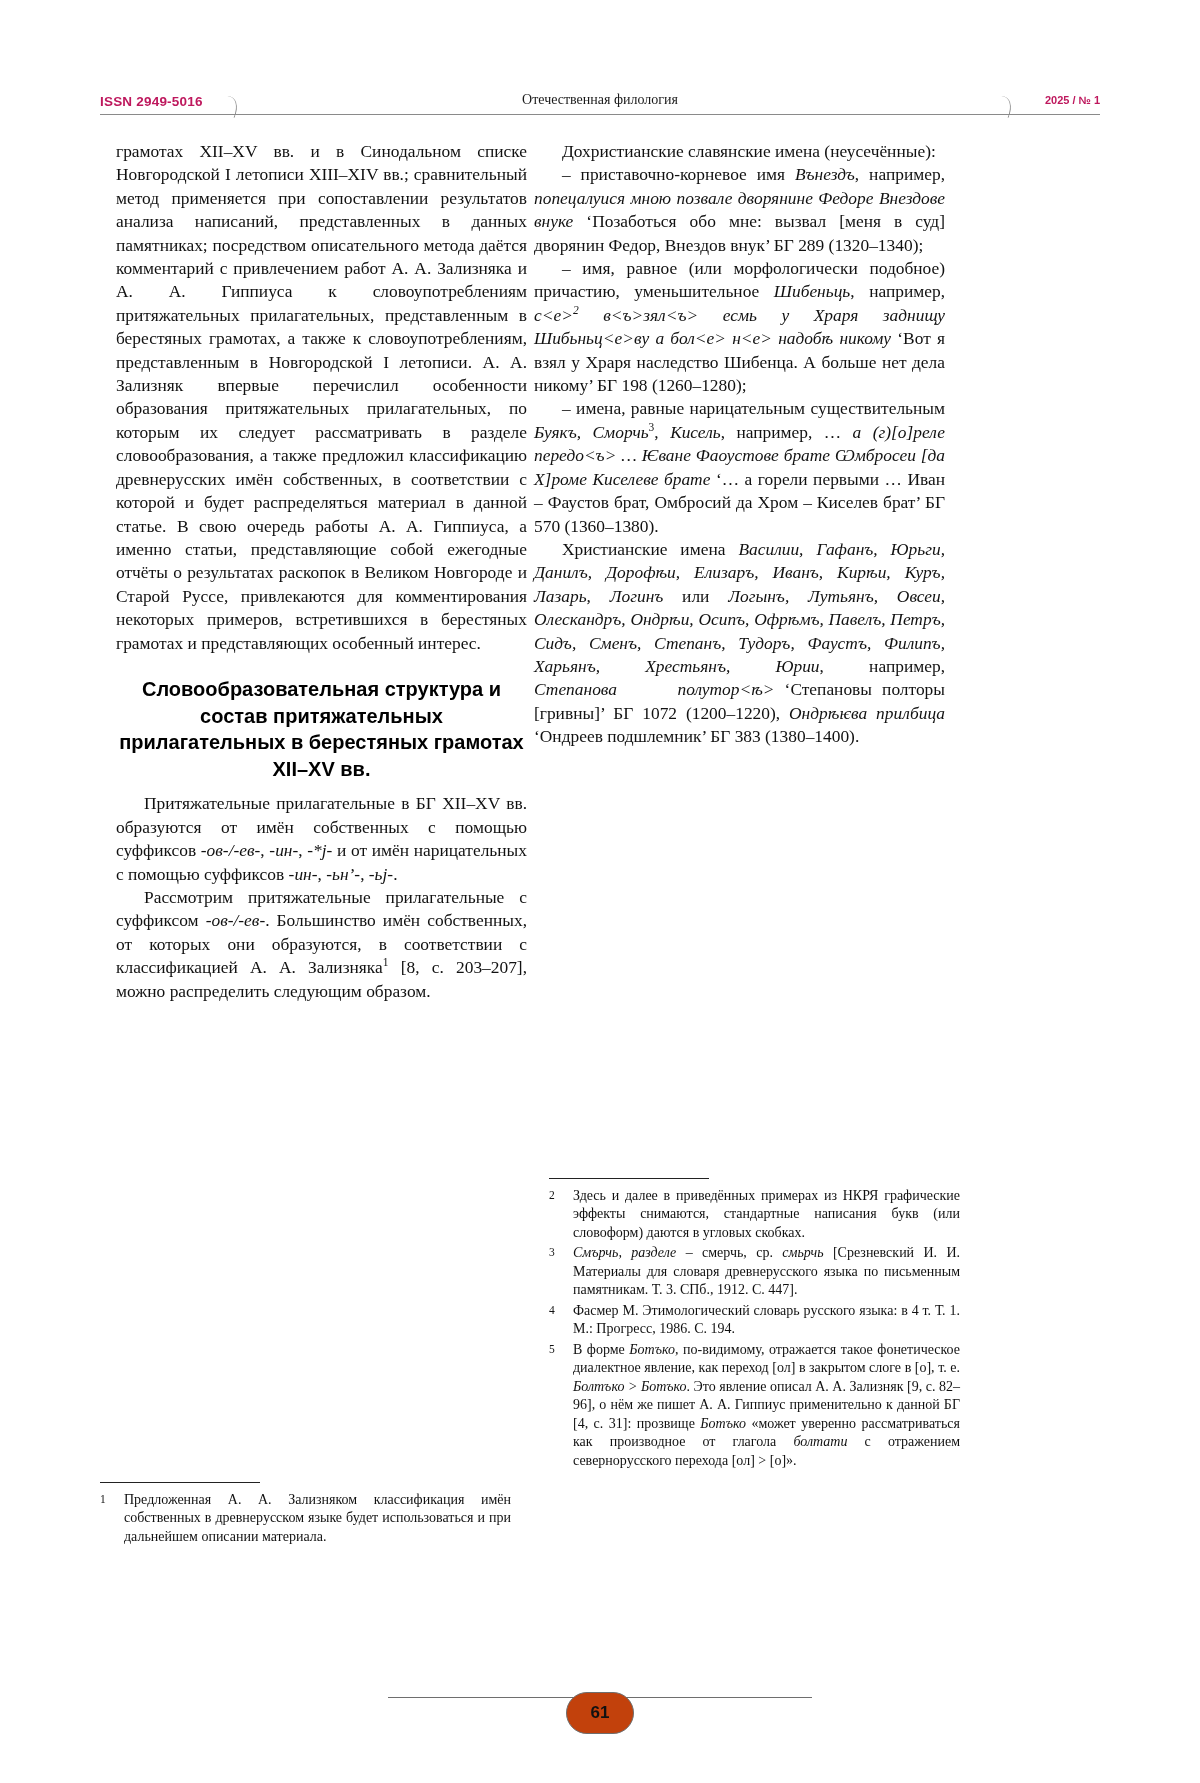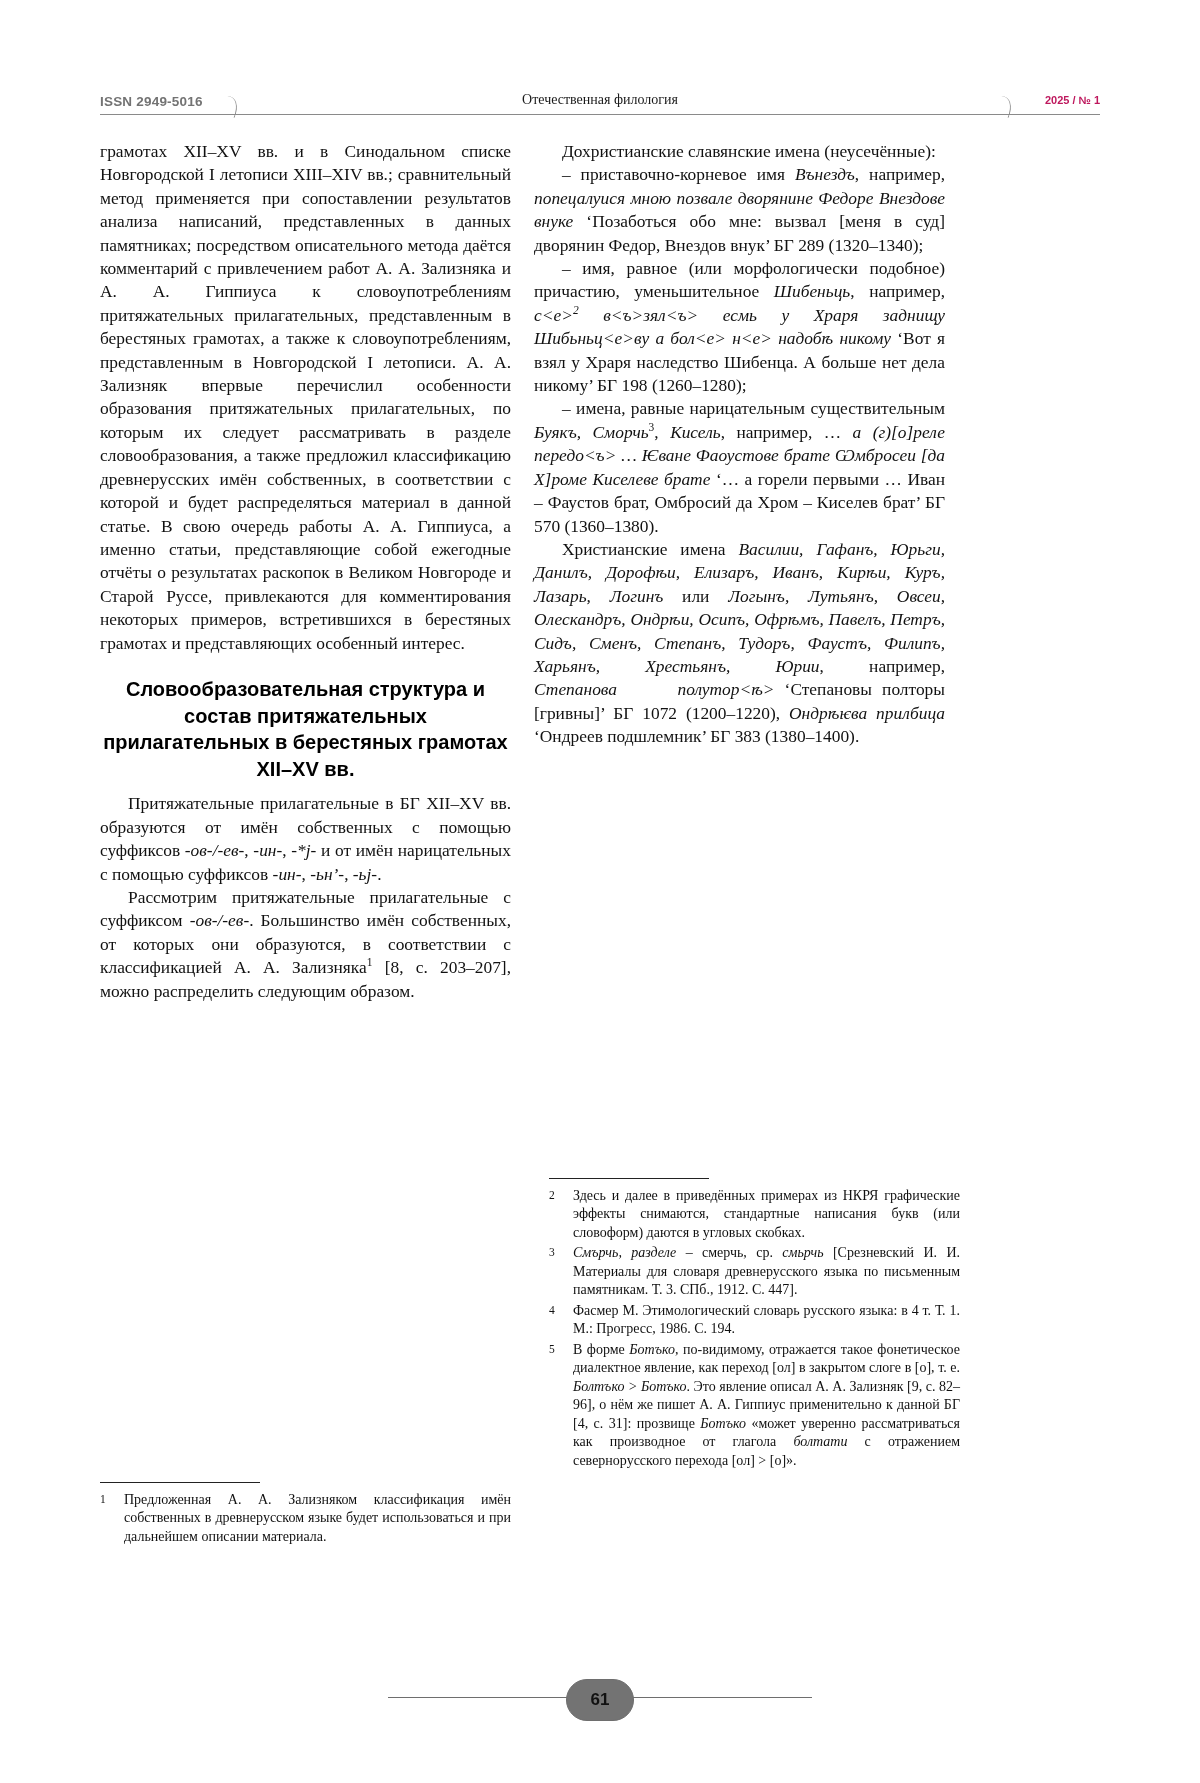--- a/index.html
+++ b/index.html
@@ -41,21 +41,21 @@
   .runhead-issn {
     position: absolute;
     left: 0;
     top: 6px;
     font-family: "Liberation Sans", sans-serif;
     font-size: 13.5px;
     font-weight: bold;
     letter-spacing: 0.2px;
     background: #fff;
     padding-right: 10px;
-    color: #737373;
+    color: #be185d;
   }
   .runhead-center {
     position: absolute;
     left: 0;
     right: 0;
     top: 4px;
     text-align: center;
     font-family: "Liberation Serif", serif;
     font-size: 14px;
     color: #1a1a1a;
@@ -91,21 +91,21 @@
   
   .col {
     position: absolute;
     top: 140px;
     width: 411px;
     text-align: justify;
     font-size: 17.4px;
     line-height: 1.345;
     hyphens: auto;
   }
-  .col-left { left: 100px; }
+  .col-left { left: 116px; }
   .col-right { left: 534px; }
 
   p {
     margin: 0;
     text-indent: 28px;
   }
   p.noindent { text-indent: 0; }
   i, em { }
 
   
@@ -175,27 +175,27 @@
     position: absolute;
     top: 26px;
     height: 1px;
     background: #6e6e6e;
   }
   .folio-rule.l { left: 388px; width: 228px; }
   .folio-rule.r { right: 388px; width: 228px; }
   .folio-box {
     position: absolute;
     left: 50%;
-    top: 8px;
+    top: 21px;
     transform: translateX(-50%);
     width: 66px;
     height: 40px;
     border: 1px solid #6e6e6e;
     border-radius: 24px;
-    background: #737373;
+    background: #c2410c;
     text-align: center;
     line-height: 40px;
     font-family: "Liberation Sans", sans-serif;
     font-weight: bold;
     font-size: 17px;
     color: #111;
   }
 </style>
 </head>
 <body>

